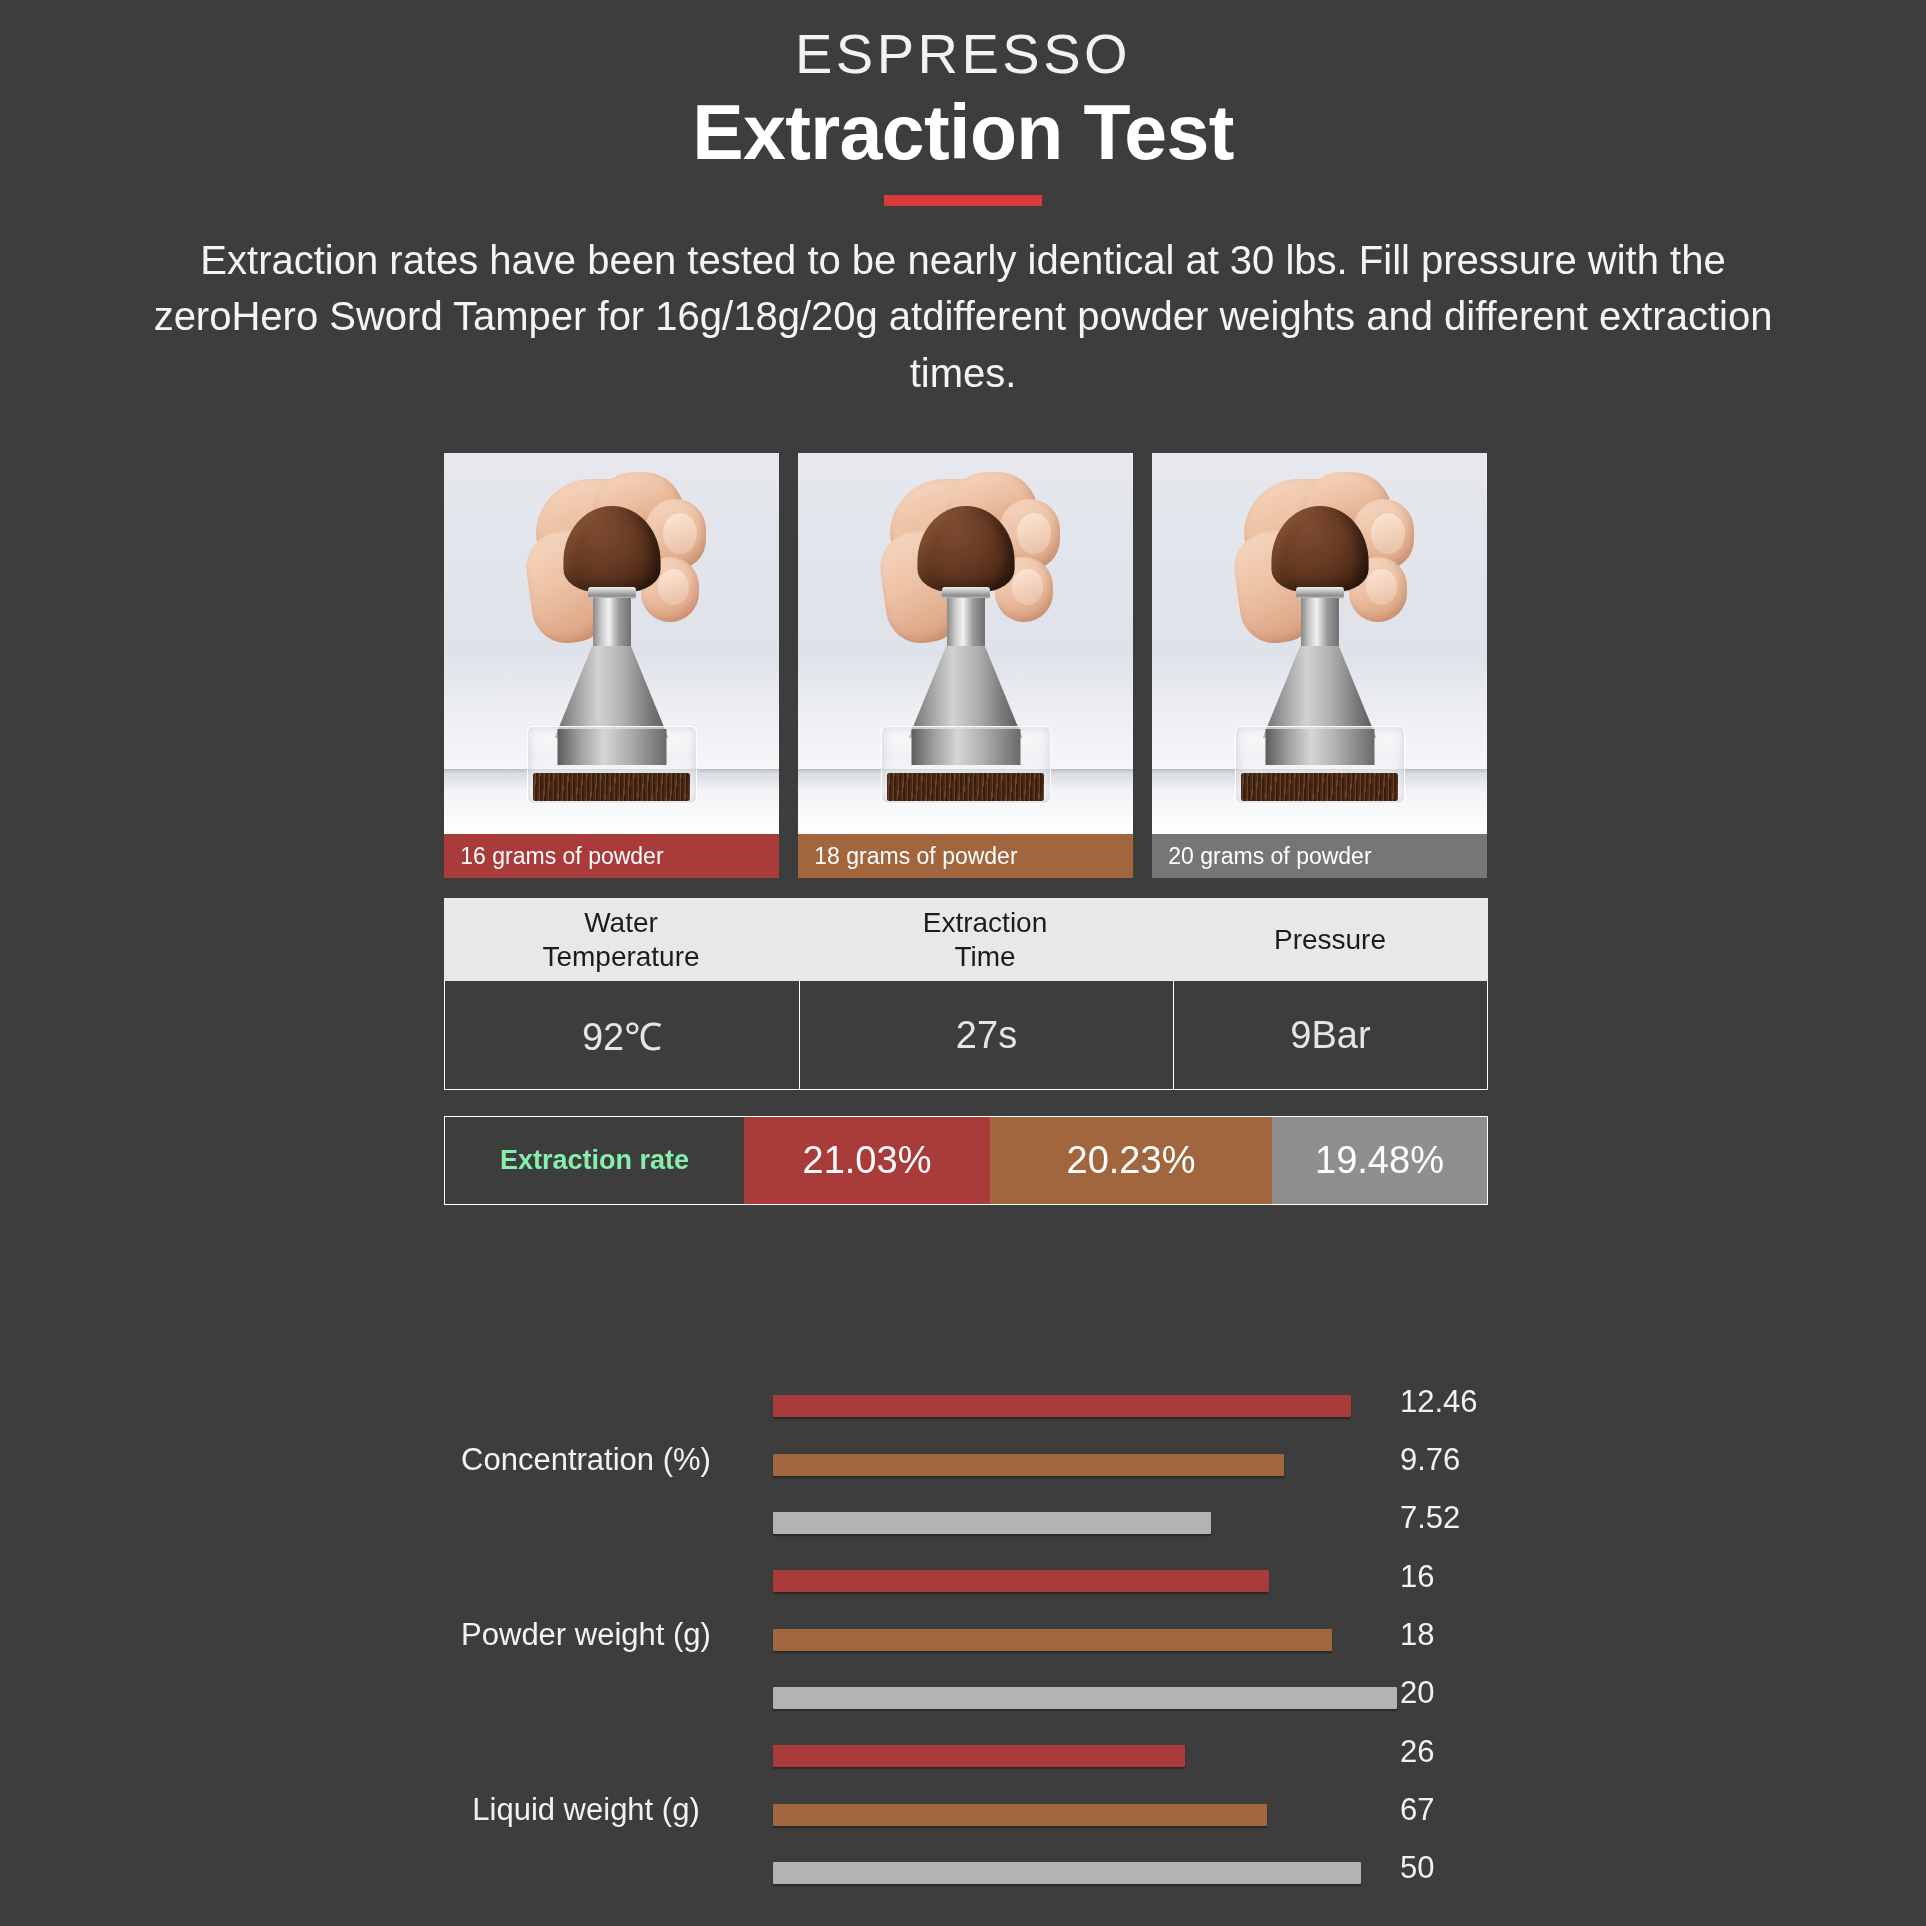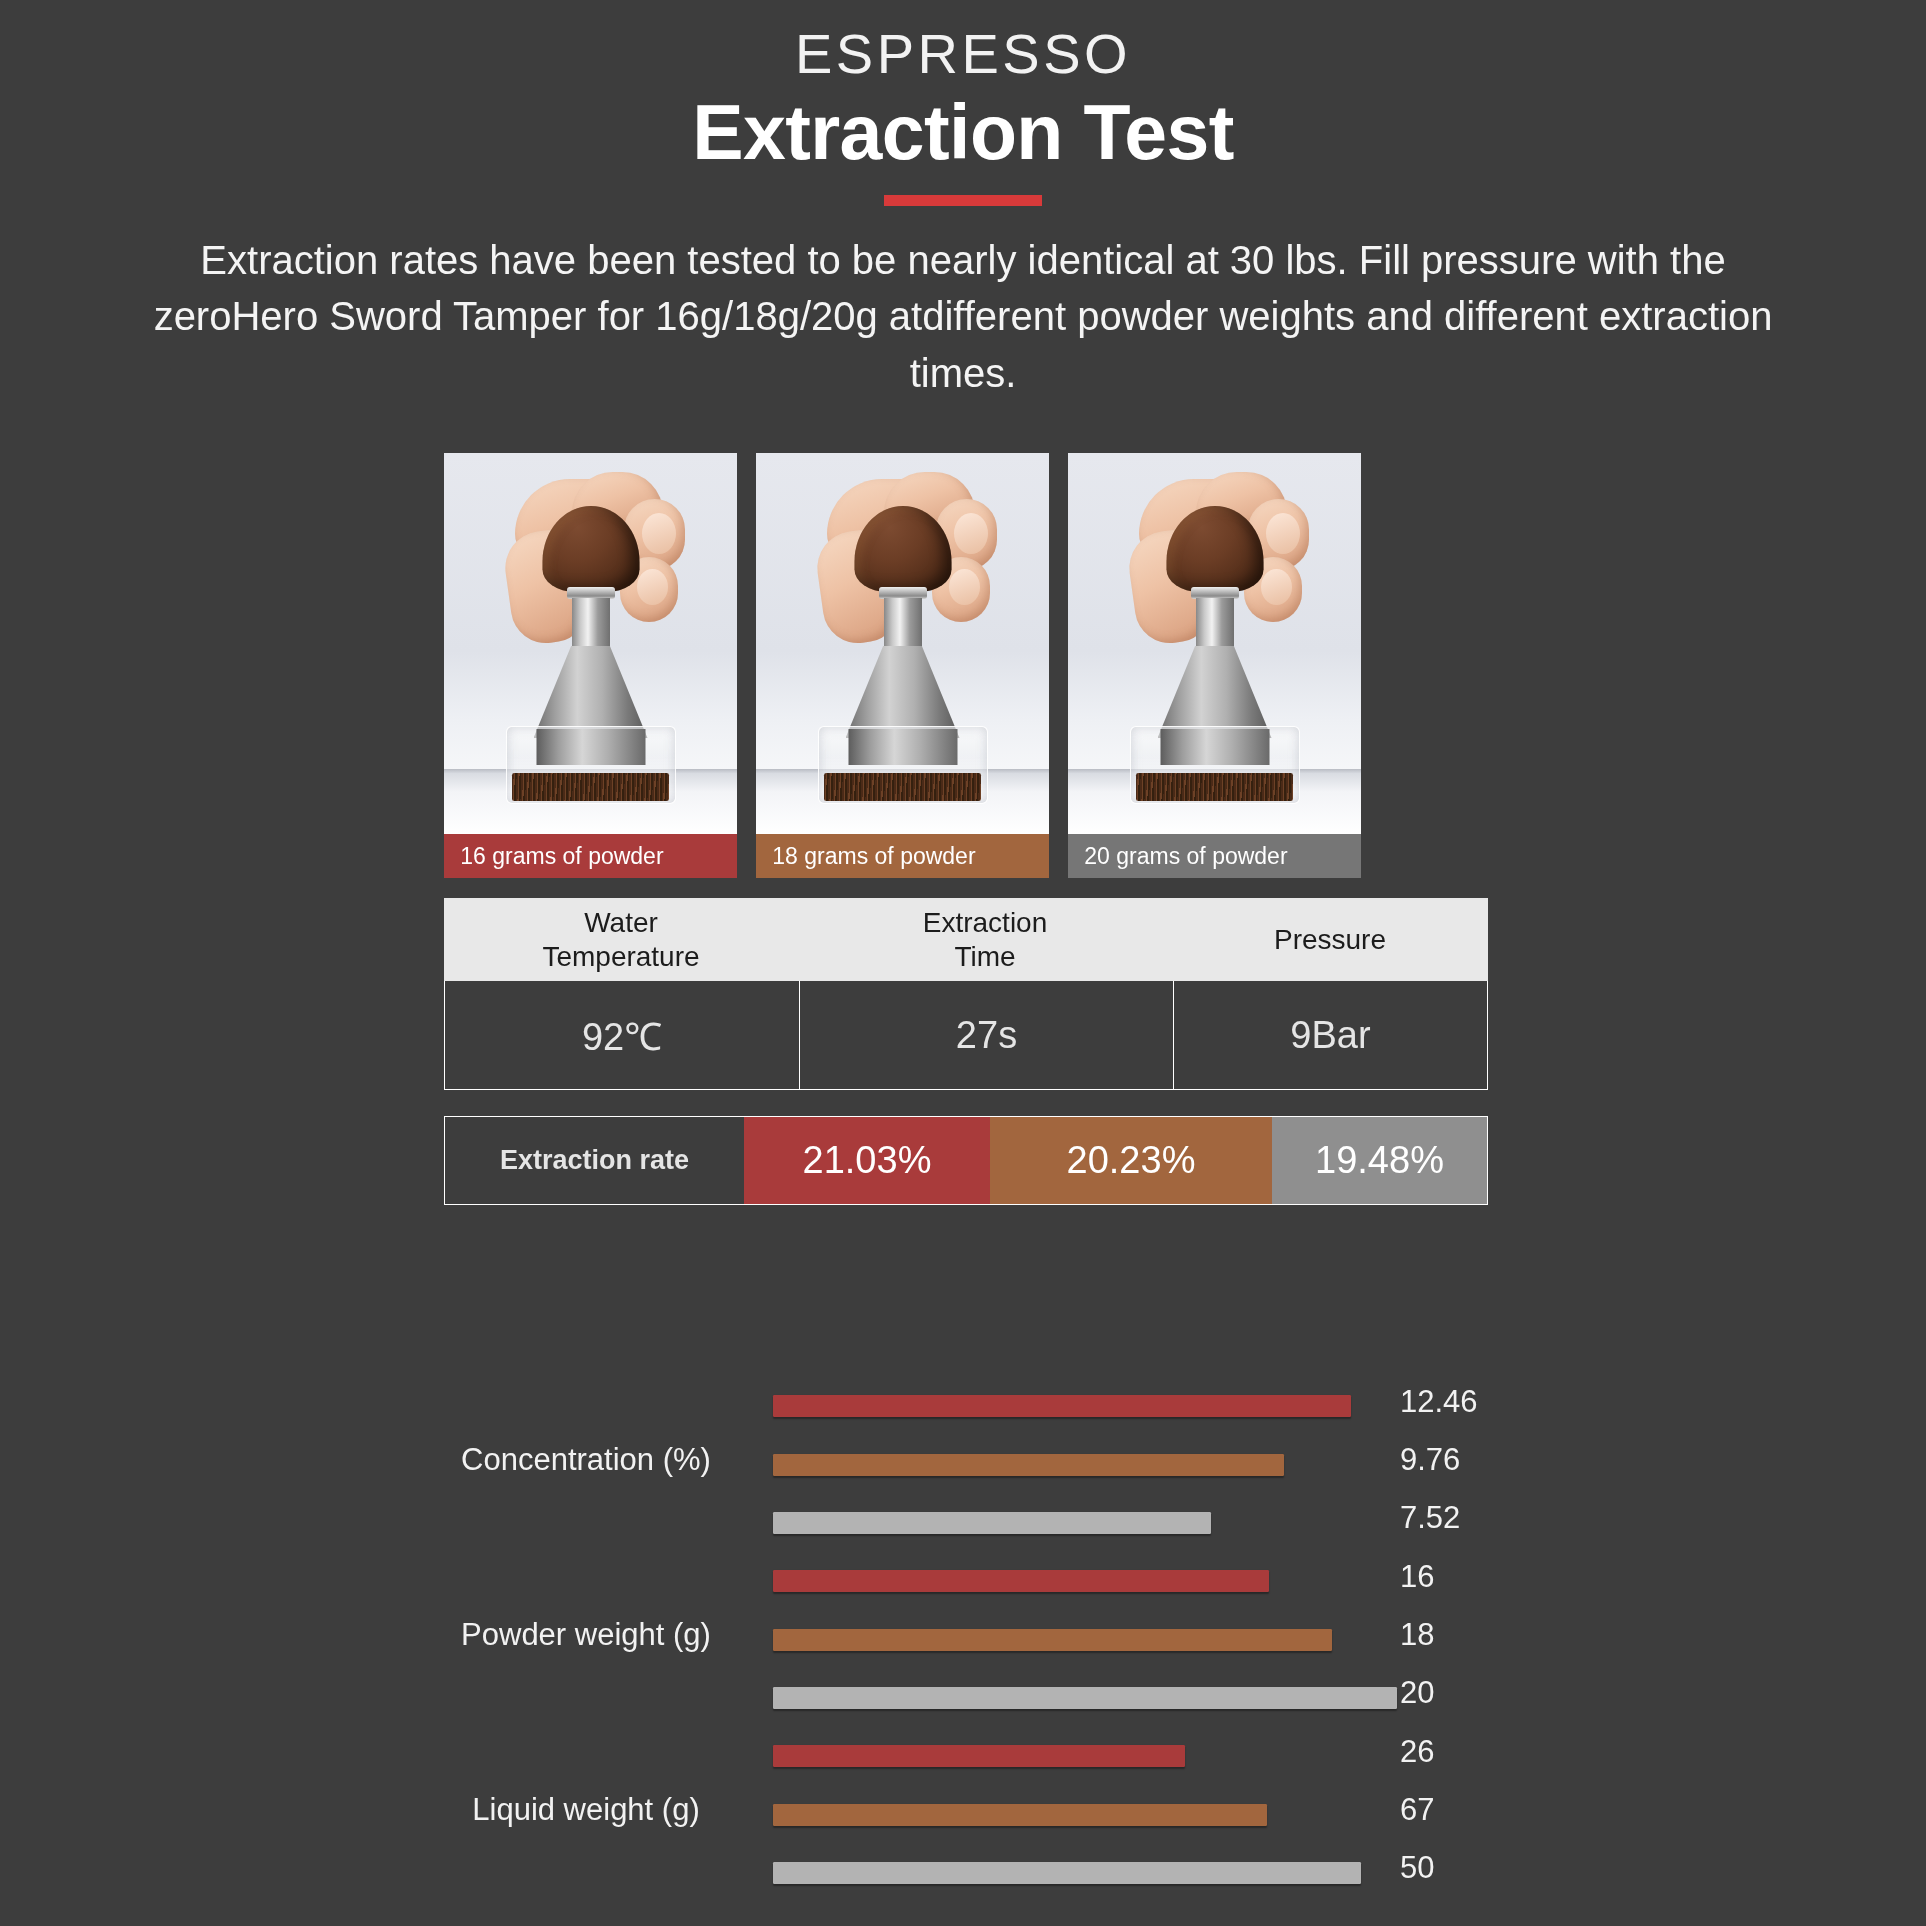--- a/index.html
+++ b/index.html
@@ -52,21 +52,21 @@
   
   .content {
     position: absolute;
     left: 444px;
     top: 453px;
     width: 1044px;
   }
 
   
   .photo-strip { display: flex; gap: 19px; }
-  .photo-card { width: 293px; }
+  .photo-card { width: 335px; }
   .photo {
     position: relative;
     height: 381px;
     overflow: hidden;
     background: linear-gradient(180deg,#e6e8ee 0%, #dfe2e9 52%, #eef0f4 70%, #ffffff 100%);
   }
   .bench {
     position: absolute; left: 0; right: 0; bottom: 0; height: 65px;
     background: linear-gradient(180deg,#b9bcc4 0%, #d9dce2 7%, #f3f4f7 35%, #ffffff 100%);
   }
@@ -178,21 +178,21 @@
     margin-top: 26px;
     height: 89px;
     display: flex;
     border: 1.7px solid #ffffff;
     box-sizing: border-box;
   }
   .rate-label {
     width: 299px; flex: none;
     background: #3d3d3d;
     display: flex; align-items: center; justify-content: center;
-    font-size: 27px; font-weight: 700; color: #e5e5e5;
+    font-size: 27px; font-weight: 700; color: #86efac;
   }
   .rate-seg {
     display: flex; align-items: center; justify-content: center;
     font-size: 38px; color: #ffffff;
   }
   .rate-seg.s1 { width: 246px; flex: none; }
   .rate-seg.s2 { width: 282px; flex: none; }
   .rate-seg.s3 { flex: 1 1 auto; }
 
   

